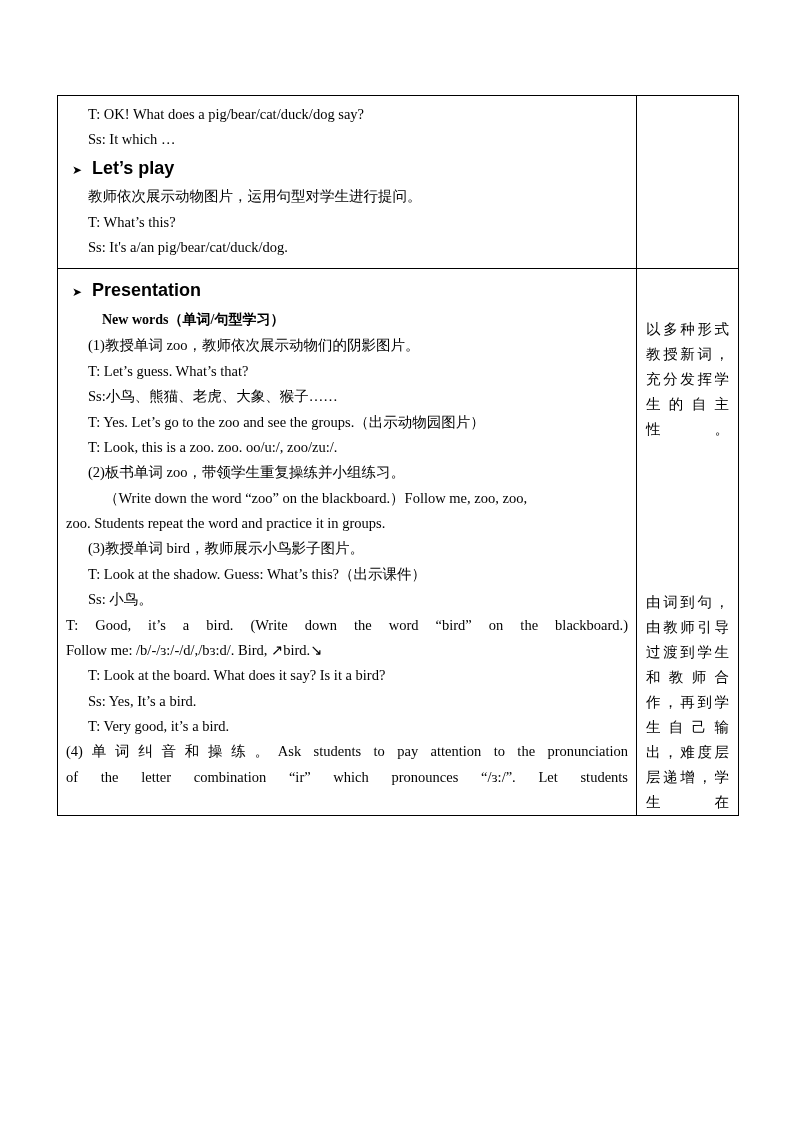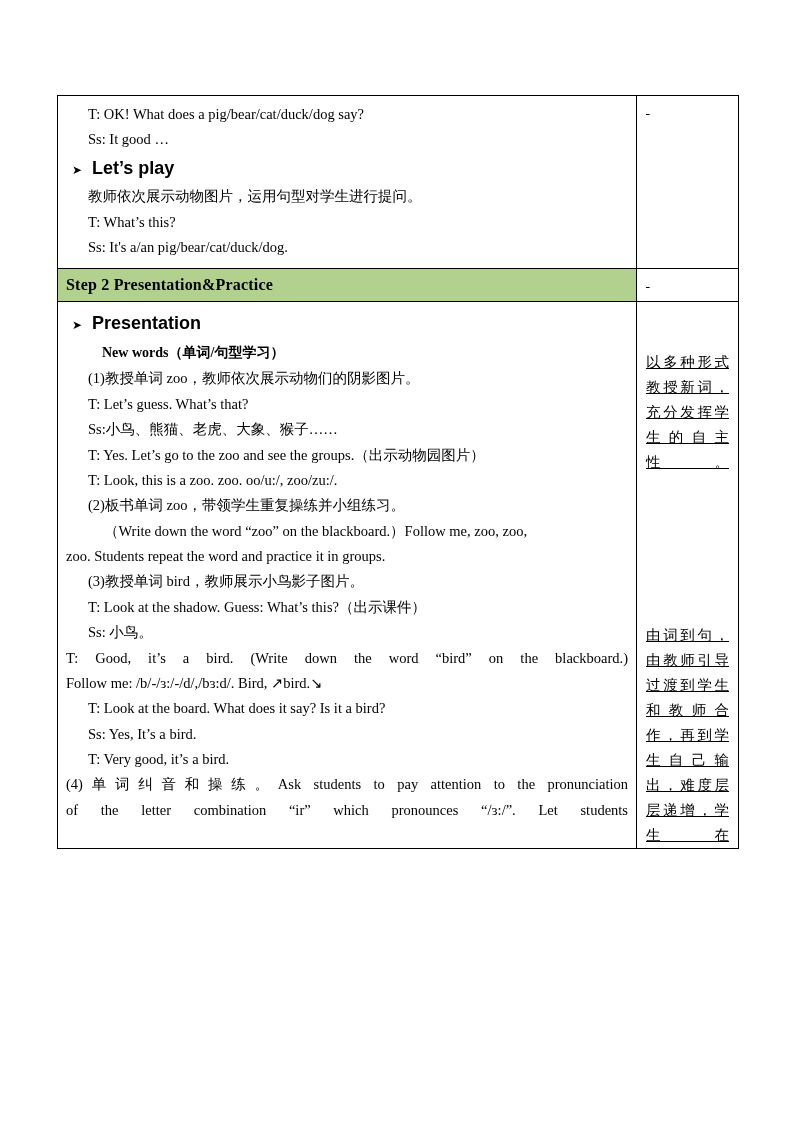--- a/index.html
+++ b/index.html
@@ -28,21 +28,21 @@
     width: 681px;
     border-collapse: collapse;
     table-layout: fixed;
   }
   table.lesson-table td {
     border: 1px solid #000000;
     vertical-align: top;
     padding: 0;
   }
   td.main-col { width: 578px; }
-  td.side-col { width: 101px; text-decoration: underline; }
+  td.side-col { width: 101px; }
 
   .cell-pad {
     padding: 6px 8px 8px 8px;
   }
   .line {
     font-size: 14.5px;
     line-height: 1.75;
     white-space: pre-wrap;
   }
   .line.indent1 { padding-left: 22px; }
@@ -101,43 +101,35 @@
 
 <div class="page">
 
   <table class="lesson-table">
     <tbody>
 
       <tr>
         <td class="main-col">
           <div class="cell-pad">
             <div class="line indent1">T: OK! What does a pig/bear/cat/duck/dog say?</div>
-            <div class="line indent1">Ss: It good …</div>
+            <div class="line indent1">Ss: It which …</div>
             <div class="bullet-row">
               <span class="bullet-mark">➤</span>
               <span class="bullet-text">Let’s play</span>
             </div>
             <div class="line indent1">教师依次展示动物图片，运用句型对学生进行提问。</div>
             <div class="line indent1">T: What’s this?</div>
             <div class="line indent1">Ss: It's a/an pig/bear/cat/duck/dog.</div>
           </div>
         </td>
         <td class="side-col">
           <div class="side-text">&nbsp;</div>
         </td>
       </tr>
 
-      <tr>
-        <td class="main-col">
-          <div class="step-banner">Step 2 Presentation&amp;Practice</div>
-        </td>
-        <td class="side-col">
-          <div class="side-text">&nbsp;</div>
-        </td>
-      </tr>
 
       <tr>
         <td class="main-col">
           <div class="cell-pad">
             <div class="bullet-row">
               <span class="bullet-mark">➤</span>
               <span class="bullet-text">Presentation</span>
             </div>
             <div class="sub-head">New words（单词/句型学习）</div>
 

